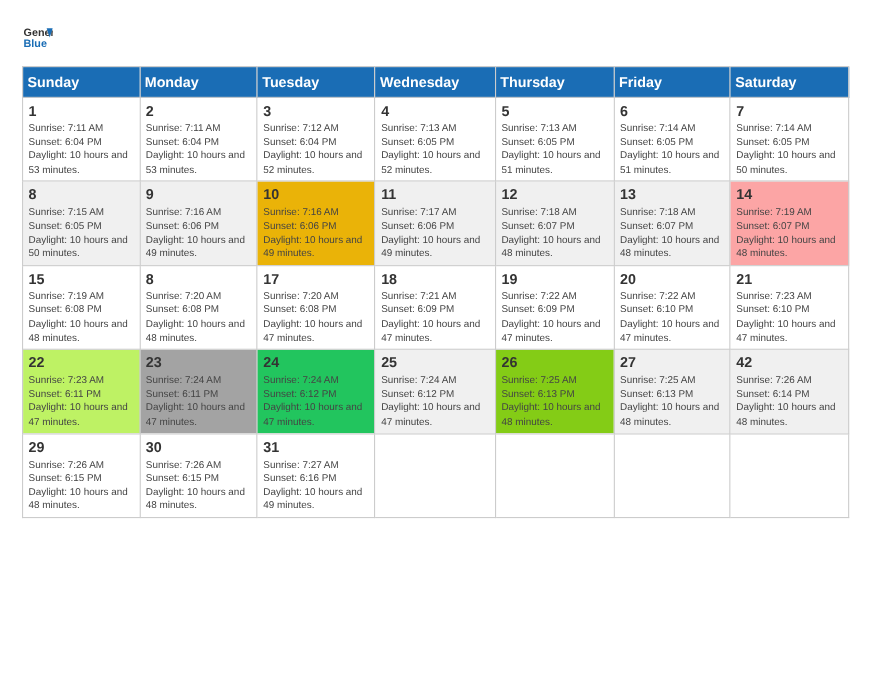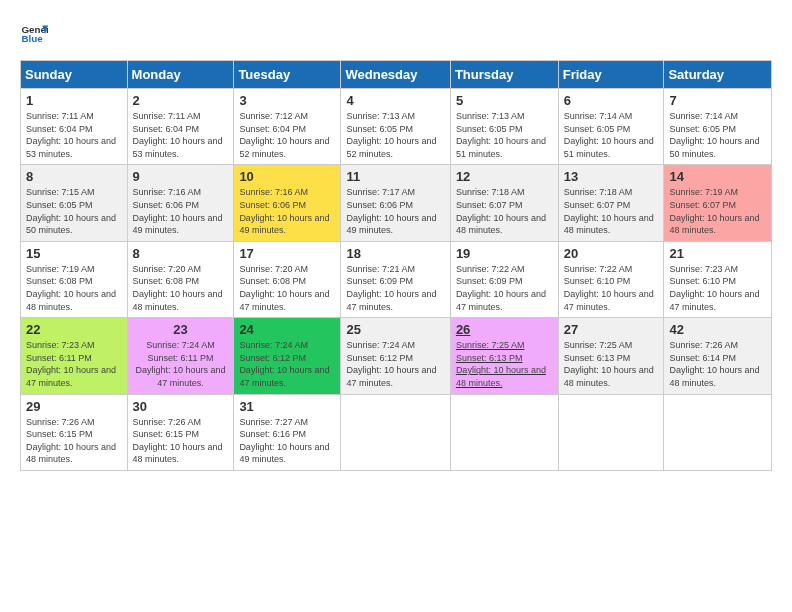--- a/index.html
+++ b/index.html
@@ -140,21 +140,21 @@
       </tr>
       <tr>
         <td style="background: rgb(240, 240, 240);">
           <span class="day-num">8</span>
           <div class="day-info">Sunrise: 7:15 AM<br>Sunset: 6:05 PM<br>Daylight: 10 hours and 50 minutes.</div>
         </td>
         <td style="background: rgb(240, 240, 240);">
           <span class="day-num">9</span>
           <div class="day-info">Sunrise: 7:16 AM<br>Sunset: 6:06 PM<br>Daylight: 10 hours and 49 minutes.</div>
         </td>
-        <td style="background: #fde047;">
+        <td style="background: #eab308;">
           <span class="day-num">10</span>
           <div class="day-info">Sunrise: 7:16 AM<br>Sunset: 6:06 PM<br>Daylight: 10 hours and 49 minutes.</div>
         </td>
         <td style="background: rgb(240, 240, 240);">
           <span class="day-num">11</span>
           <div class="day-info">Sunrise: 7:17 AM<br>Sunset: 6:06 PM<br>Daylight: 10 hours and 49 minutes.</div>
         </td>
         <td style="background: rgb(240, 240, 240);">
           <span class="day-num">12</span>
           <div class="day-info">Sunrise: 7:18 AM<br>Sunset: 6:07 PM<br>Daylight: 10 hours and 48 minutes.</div>
@@ -196,33 +196,33 @@
         <td>
           <span class="day-num">21</span>
           <div class="day-info">Sunrise: 7:23 AM<br>Sunset: 6:10 PM<br>Daylight: 10 hours and 47 minutes.</div>
         </td>
       </tr>
       <tr>
         <td style="background: #bef264;">
           <span class="day-num">22</span>
           <div class="day-info">Sunrise: 7:23 AM<br>Sunset: 6:11 PM<br>Daylight: 10 hours and 47 minutes.</div>
         </td>
-        <td style="background: #f0abfc; text-align: center;">
+        <td style="background: #a3a3a3;">
           <span class="day-num">23</span>
           <div class="day-info">Sunrise: 7:24 AM<br>Sunset: 6:11 PM<br>Daylight: 10 hours and 47 minutes.</div>
         </td>
         <td style="background: #22c55e;">
           <span class="day-num">24</span>
           <div class="day-info">Sunrise: 7:24 AM<br>Sunset: 6:12 PM<br>Daylight: 10 hours and 47 minutes.</div>
         </td>
         <td style="background: rgb(240, 240, 240);">
           <span class="day-num">25</span>
           <div class="day-info">Sunrise: 7:24 AM<br>Sunset: 6:12 PM<br>Daylight: 10 hours and 47 minutes.</div>
         </td>
-        <td style="background: #f0abfc; text-decoration: underline;">
+        <td style="background: #84cc16;">
           <span class="day-num">26</span>
           <div class="day-info">Sunrise: 7:25 AM<br>Sunset: 6:13 PM<br>Daylight: 10 hours and 48 minutes.</div>
         </td>
         <td style="background: rgb(240, 240, 240);">
           <span class="day-num">27</span>
           <div class="day-info">Sunrise: 7:25 AM<br>Sunset: 6:13 PM<br>Daylight: 10 hours and 48 minutes.</div>
         </td>
         <td style="background: rgb(240, 240, 240);">
           <span class="day-num">42</span>
           <div class="day-info">Sunrise: 7:26 AM<br>Sunset: 6:14 PM<br>Daylight: 10 hours and 48 minutes.</div>

